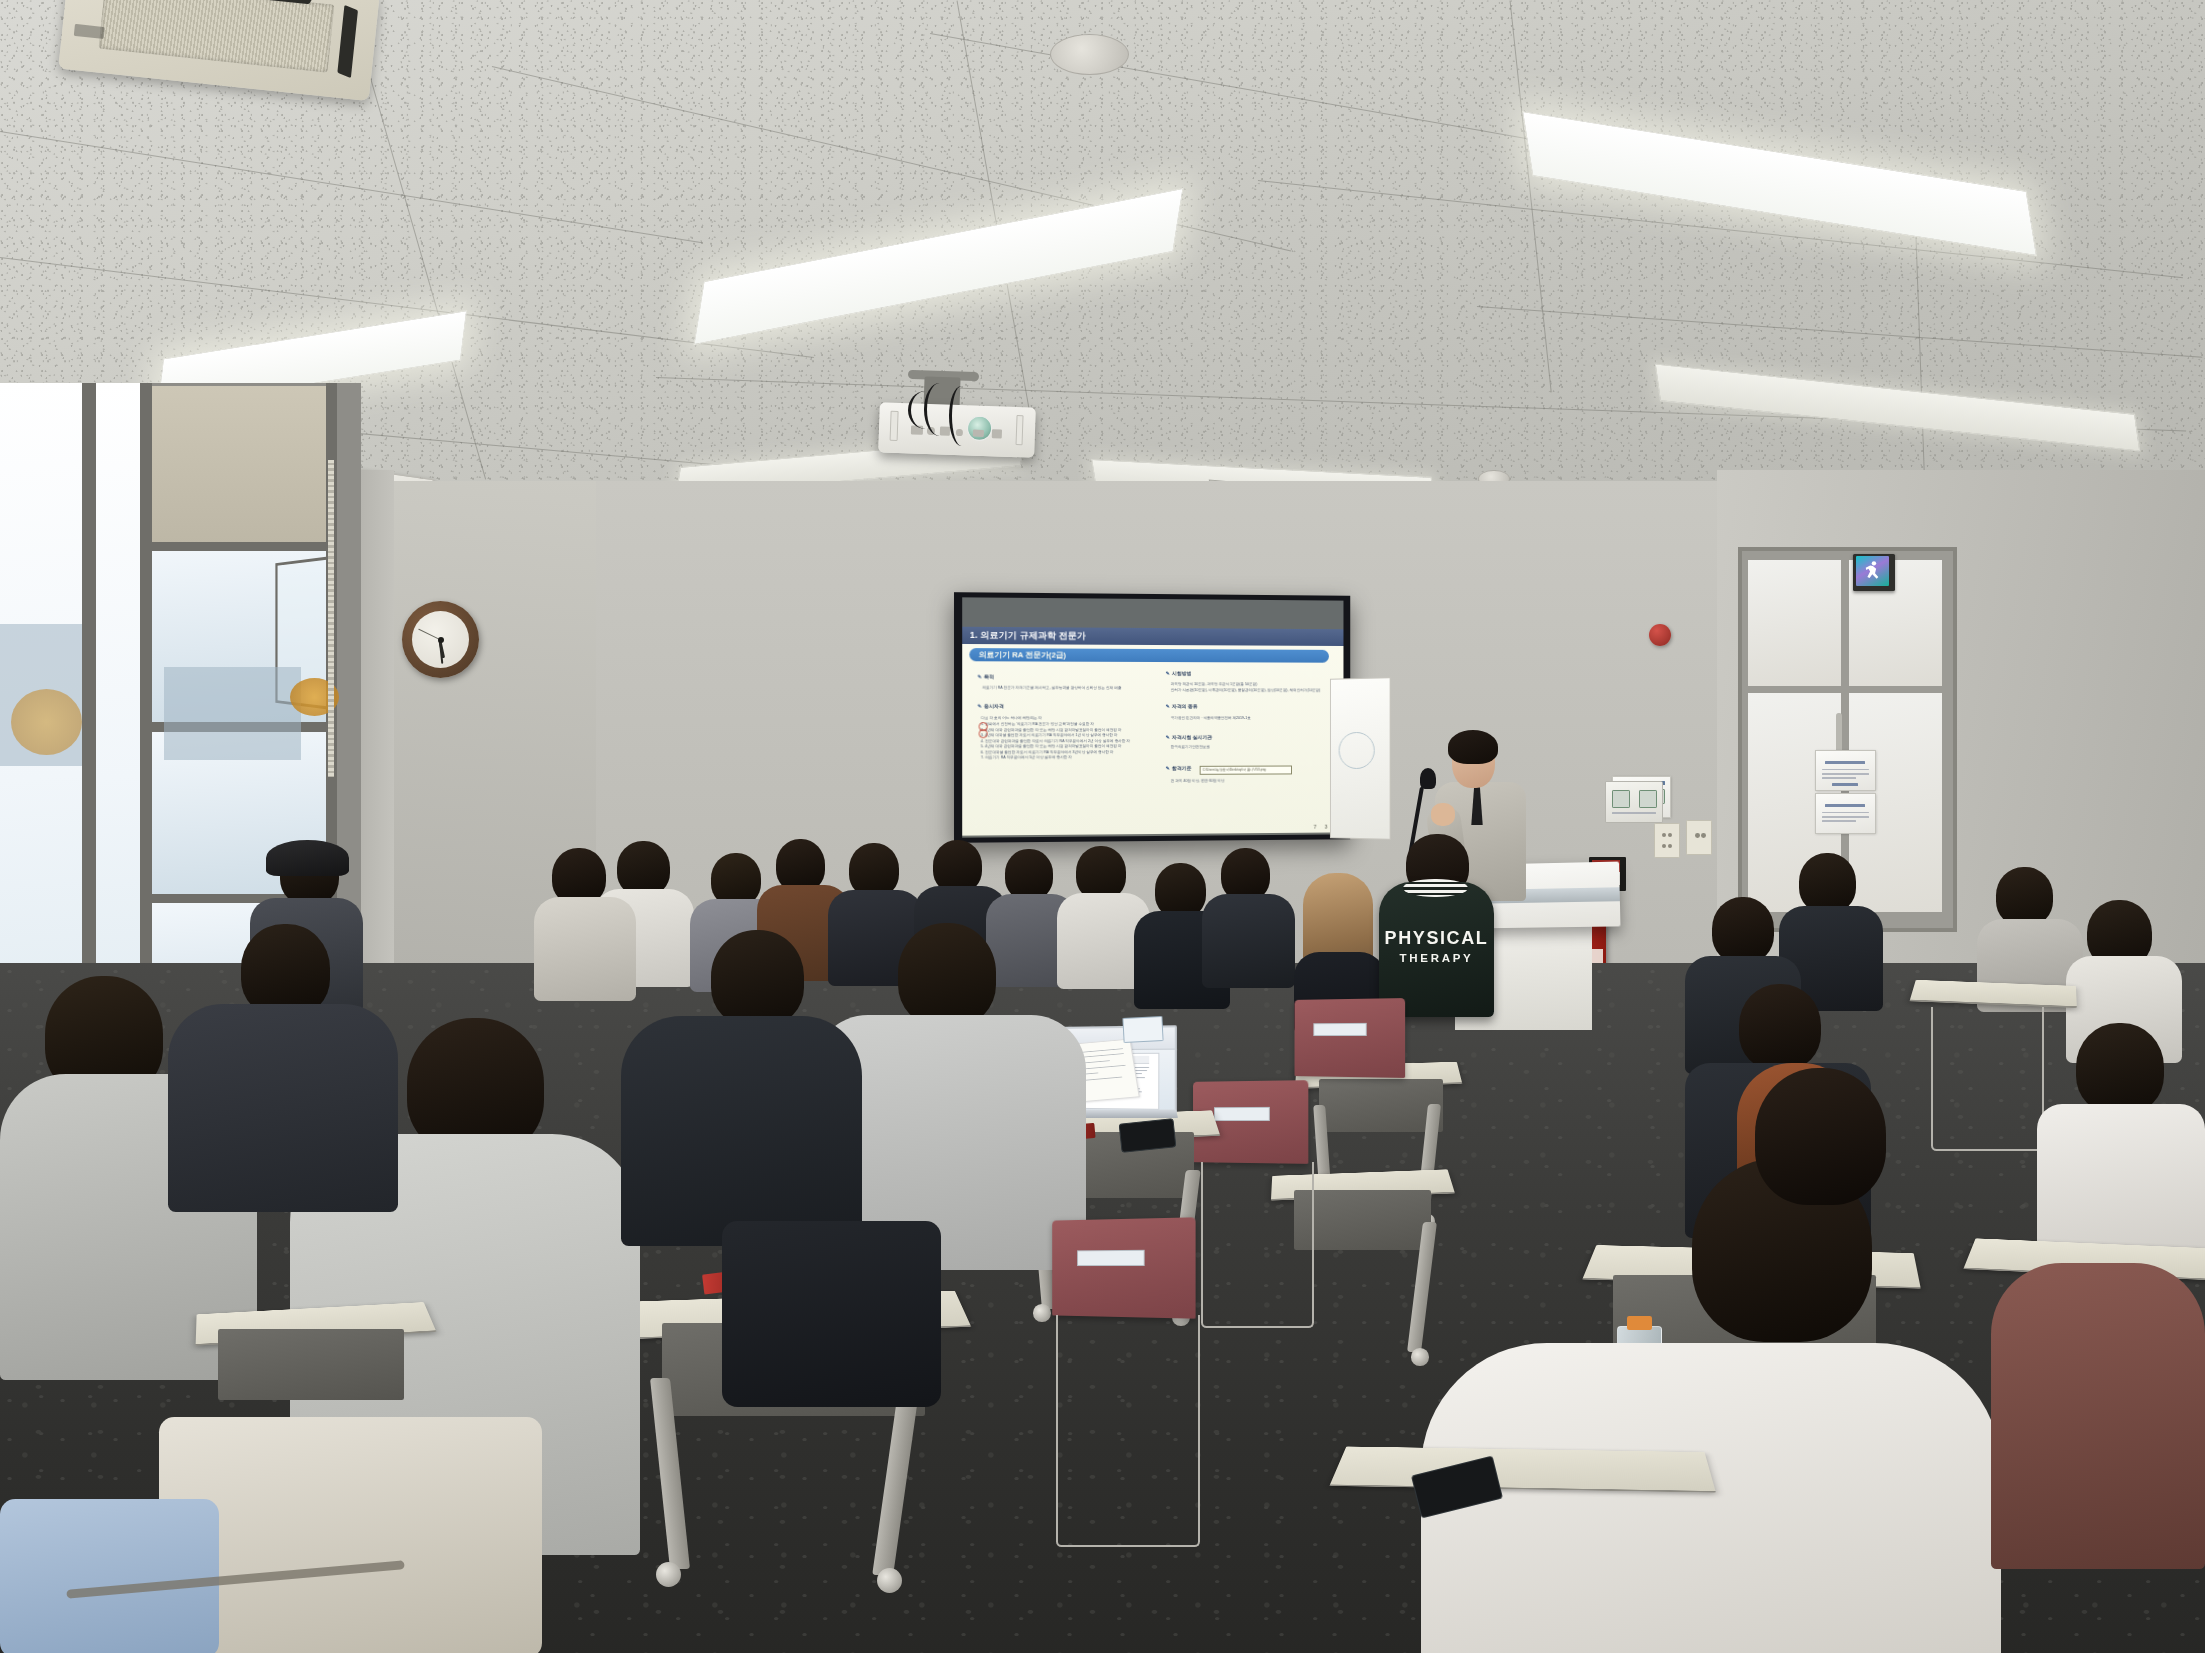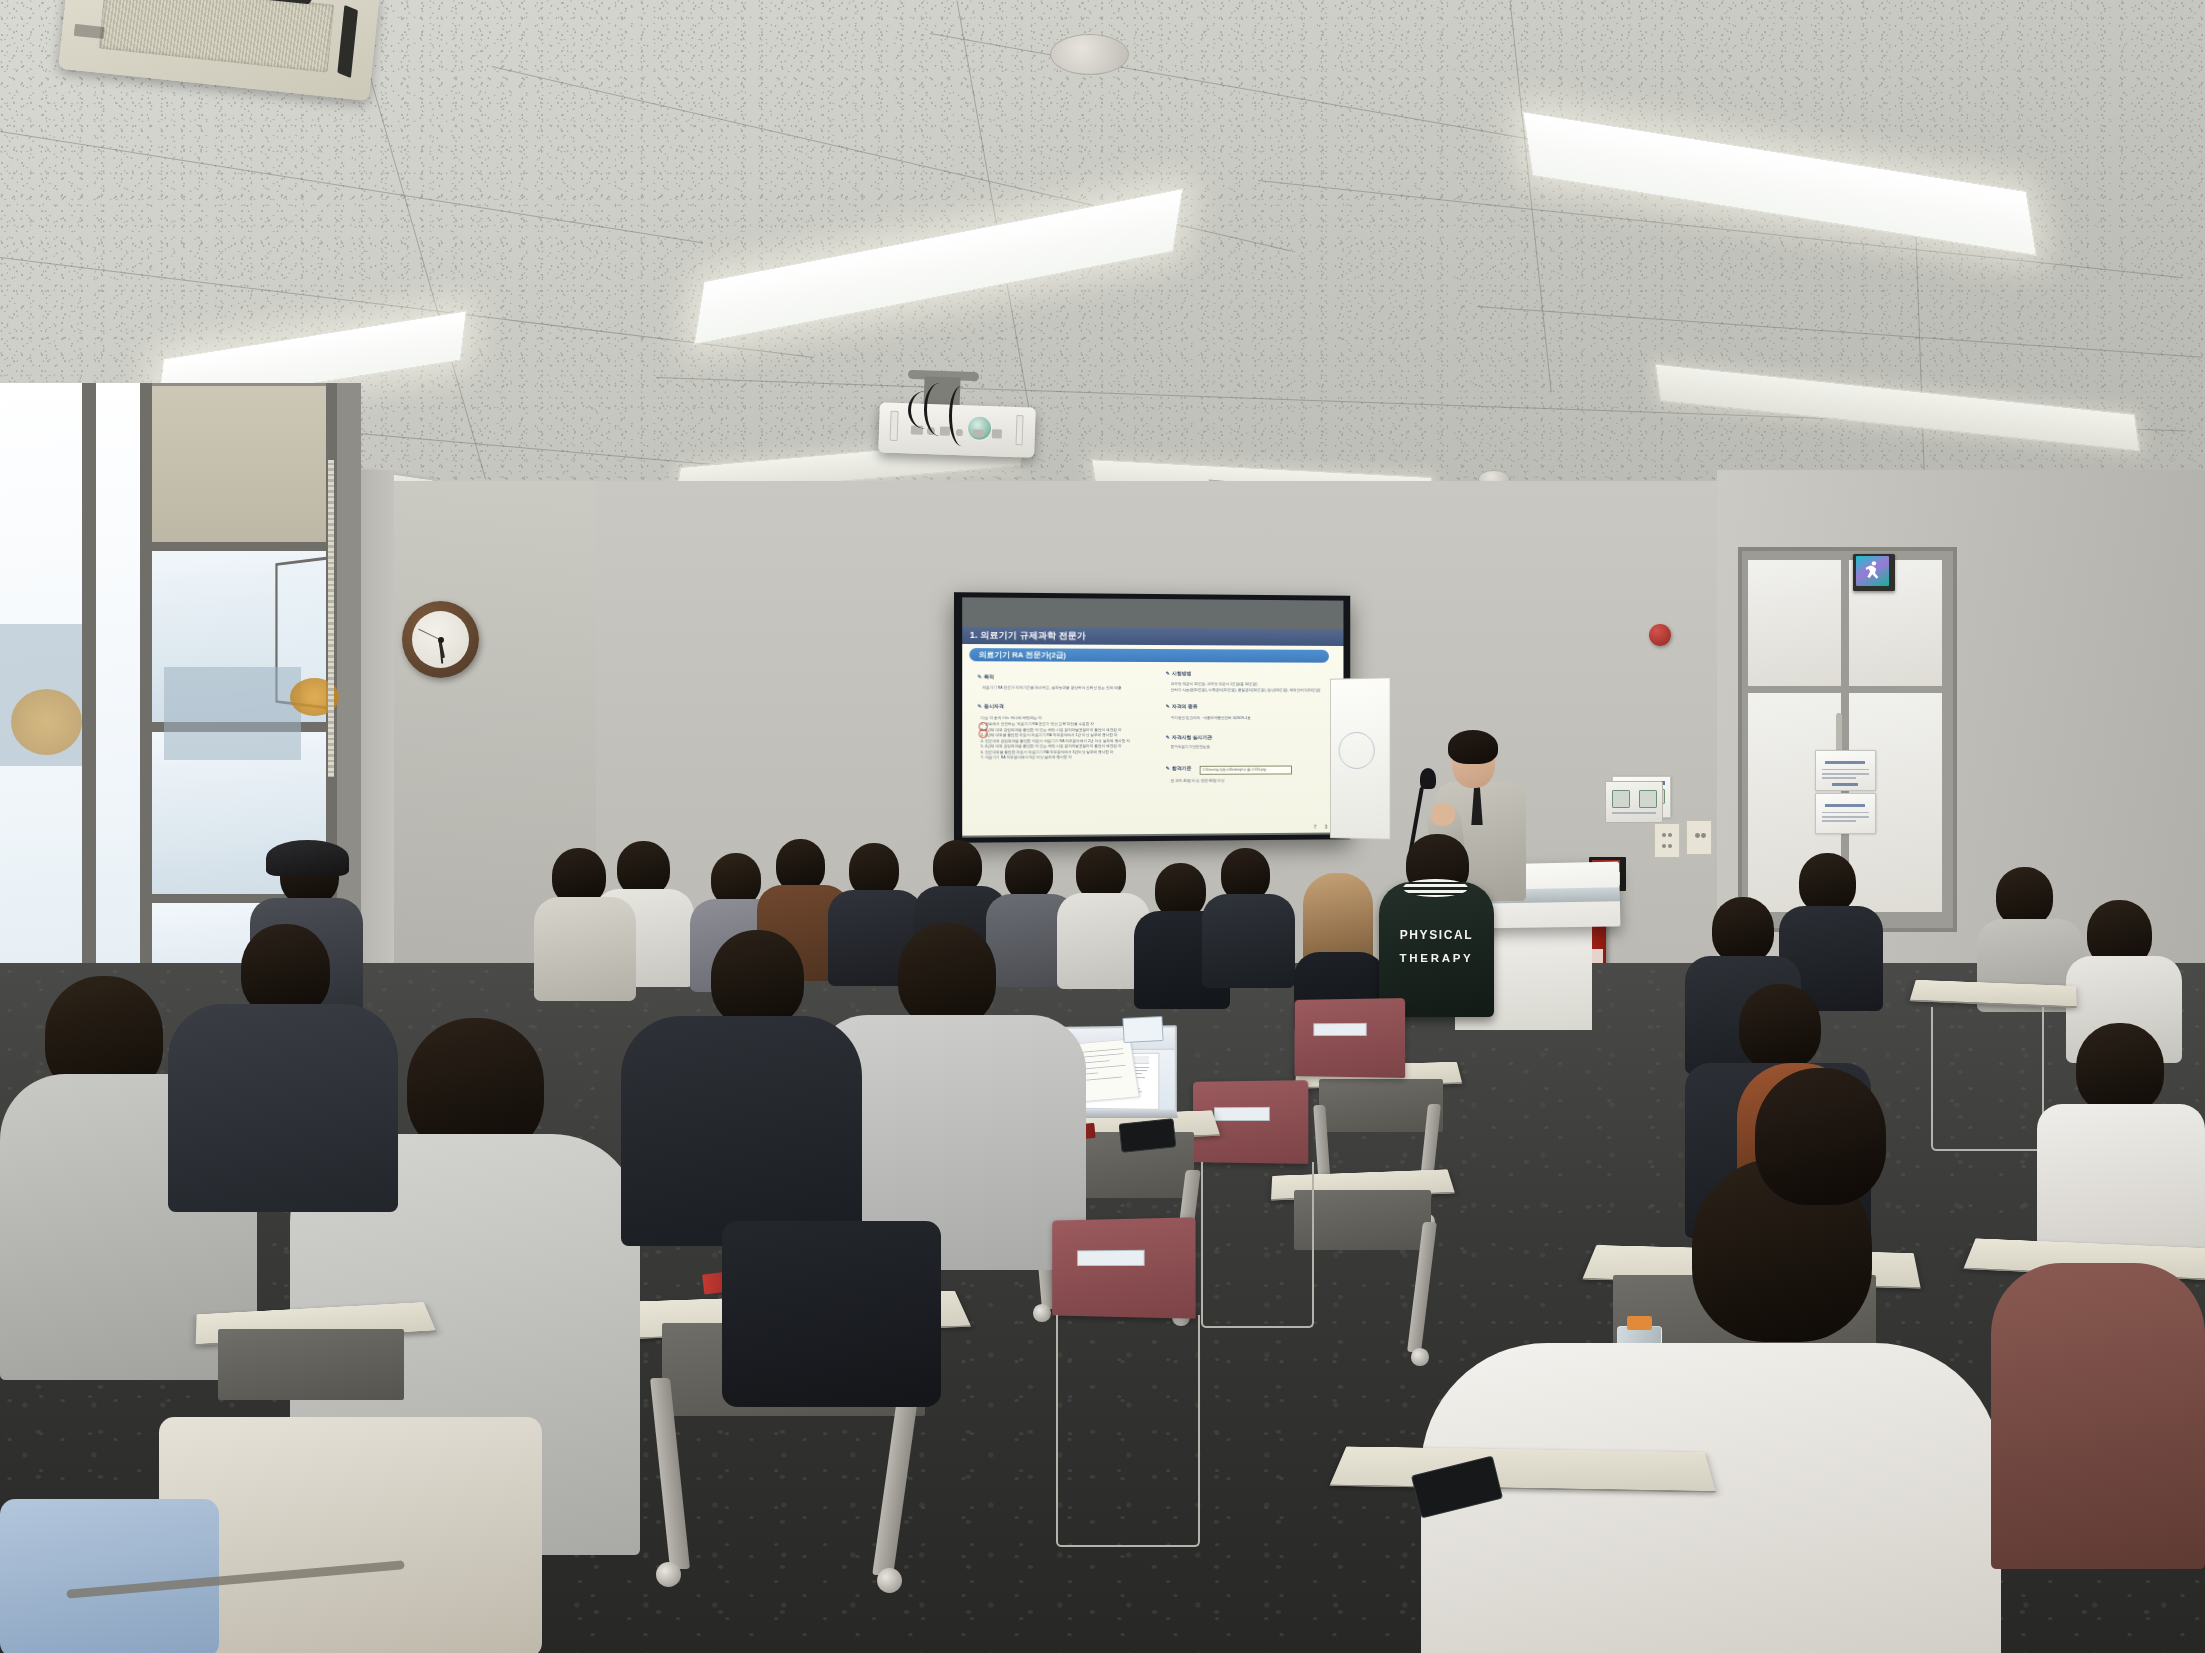--- a/index.html
+++ b/index.html
@@ -175,21 +175,21 @@
   .pres-hand{left:1431px;top:803px;width:24px;height:23px;border-radius:45%;background:#dcb797;}
   .mic{left:1420px;top:768px;width:16.4px;height:21px;border-radius:50% 50% 30% 30%;background:#17171a;}
   .mic-stick{left:1420px;top:787px;width:4.4px;height:67px;background:#17171a;border-radius:2.2px;transform:rotate(10deg);transform-origin:top center;}
 
   
   .var-jacket{left:1379px;top:882px;width:115px;height:135px;border-radius:32px 32px 5.5px 5.5px;
     background:linear-gradient(168deg,#24302a,#121a16);box-shadow:0 4.4px 9.8px rgba(0,0,0,.4);}
   .var-collar{position:absolute;left:24px;top:-3.3px;width:65px;height:18.6px;border-radius:50%;
     background:repeating-linear-gradient(180deg,#f3f3ef 0 2.7px,#1c241f 2.7px 5.5px);}
   .var-text1{position:absolute;left:0;top:46px;width:115px;text-align:center;color:#f5f5f0;
-    font-size:12px;font-weight:bold;letter-spacing:1.6px;}
+    font-size:18px;font-weight:bold;letter-spacing:1.6px;}
   .var-text2{position:absolute;left:0;top:70px;width:115px;text-align:center;color:#f5f5f0;
     font-size:11.5px;font-weight:bold;letter-spacing:2.7px;}
   .var-head{left:1406px;top:834px;width:63px;height:61px;border-radius:48% 48% 40% 40%;
     background:linear-gradient(165deg,#2a211a,#120d09);}
 
   
   .bottle{position:absolute;border-radius:3.8px 3.8px 6.6px 6.6px;
     background:linear-gradient(100deg,rgba(235,245,250,.82),rgba(195,215,225,.6));border:0.5px solid rgba(255,255,255,.5);}
   .bottle-cap{position:absolute;border-radius:2.2px;background:#a9d3ea;}
   .bottle-label{position:absolute;background:linear-gradient(100deg,#e56bb0,#c53f8e);}

